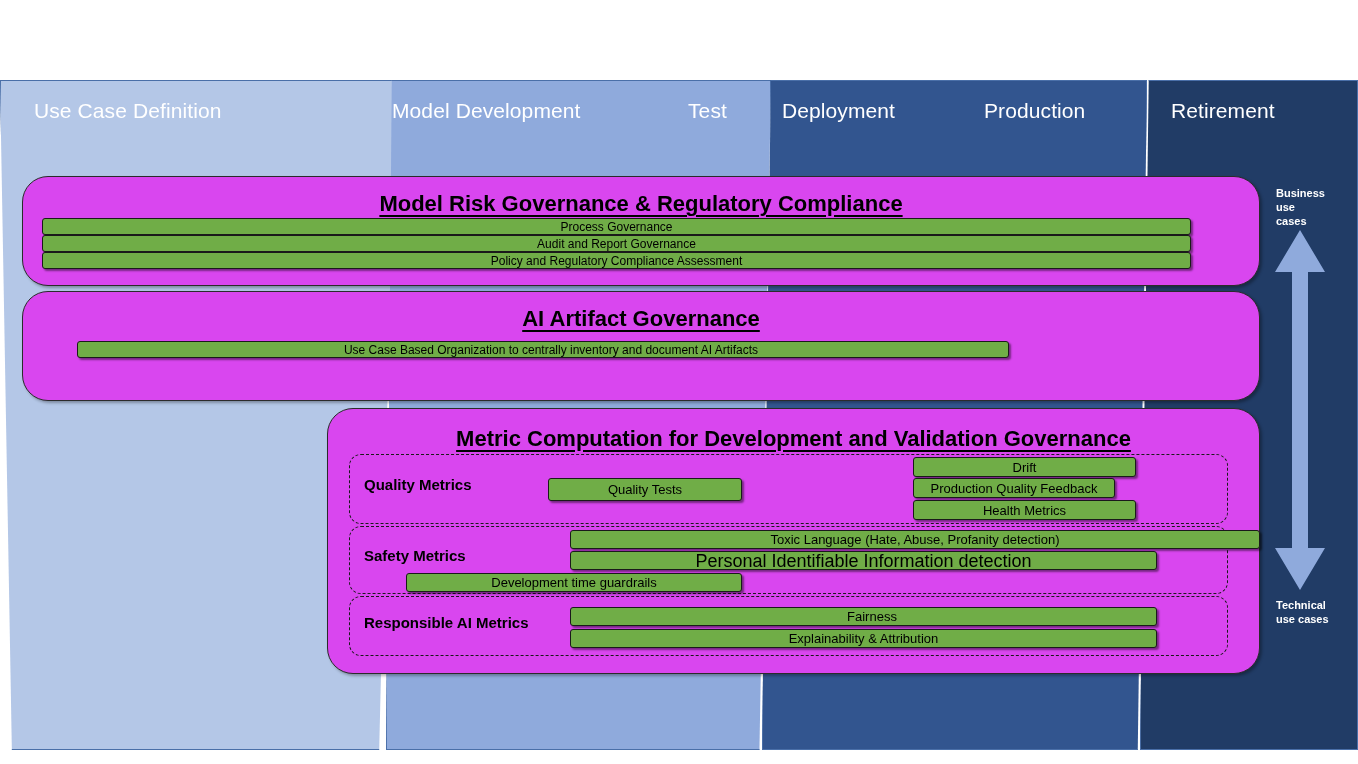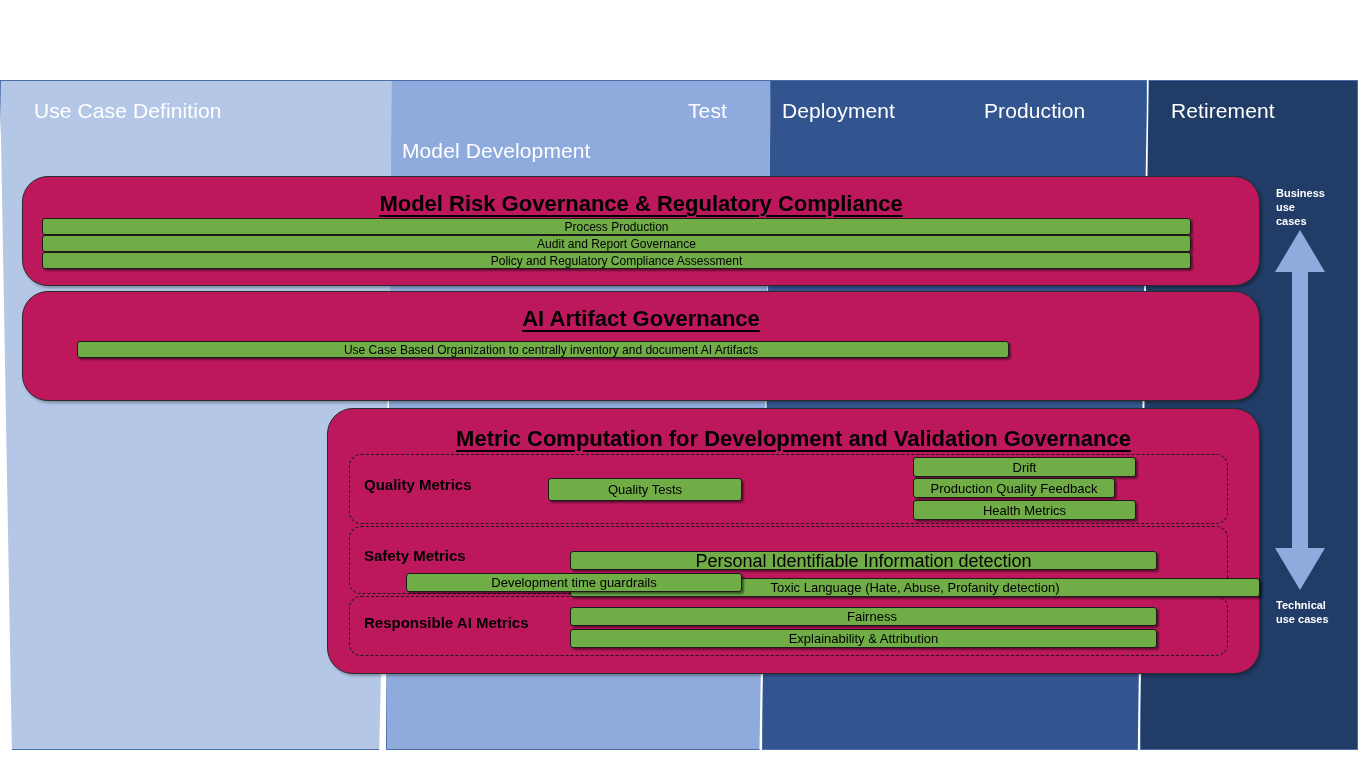--- a/index.html
+++ b/index.html
@@ -35,21 +35,21 @@
   #arrow-col{position:absolute;left:1262px;top:180px;width:96px;height:470px;}
   .arrow-label{
     position:absolute;color:#ffffff;font-size:11px;font-weight:bold;
     line-height:14px;width:70px;
   }
   #arrow-shape{position:absolute;left:13px;top:50px;width:50px;height:360px;}
 
   
   .card{
     position:absolute;
-    background:#be185d;
+    background:#d946ef;
     border:1.5px solid #2b2b2b;
     border-radius:26px;
     box-sizing:border-box;
     box-shadow:2px 2px 3px rgba(0,0,0,.30);
   }
   .card-title{
     position:absolute;left:0;right:0;
     text-align:center;
     font-size:22px;
     font-weight:bold;
@@ -96,21 +96,21 @@
 
   <div id="band">
 
     <div class="phase" style="left:0px;width:395px;">
       <div class="shape" style="background:#b4c7e7;clip-path:polygon(0 0, 100% 0, 96% 100%, 3% 100%);"></div>
       <div class="plabel" style="left:34px;">Use Case Definition</div>
     </div>
 
     <div class="phase" style="left:386px;width:385px;">
       <div class="shape" style="background:#8faadc;clip-path:polygon(1.5% 0, 100% 0, 97% 100%, 0% 100%);"></div>
-      <div class="plabel" style="left:16px;margin-top:40px;">Model Development</div>
+      <div class="plabel" style="left:6px;">Model Development</div>
       <div class="plabel" style="left:302px;">Test</div>
     </div>
 
     <div class="phase" style="left:762px;width:385px;">
       <div class="shape" style="background:#32558f;clip-path:polygon(2.3% 0, 100% 0, 97.6% 100%, 0% 100%);"></div>
       <div class="plabel" style="left:20px;">Deployment</div>
       <div class="plabel" style="left:222px;">Production</div>
     </div>
 
     <div class="phase" style="left:1140px;width:218px;">
@@ -133,21 +133,21 @@
 
     <div class="arrow-label" style="left:14px;top:418px;">
       <span>Technical</span><br>
       <span>use cases</span>
     </div>
   </div>
 
   <div class="card" style="left:22px;top:176px;width:1238px;height:110px;">
     <div class="card-title" style="top:14px;">Model Risk Governance &amp; Regulatory Compliance</div>
 
-    <div class="bar" style="left:19px;top:41px;width:1149px;height:17px;">Process Production</div>
+    <div class="bar" style="left:19px;top:41px;width:1149px;height:17px;">Process Governance</div>
     <div class="bar" style="left:19px;top:58px;width:1149px;height:17px;">Audit and Report Governance</div>
     <div class="bar" style="left:19px;top:75px;width:1149px;height:17px;">Policy and Regulatory Compliance Assessment</div>
   </div>
 
   <div class="card" style="left:22px;top:291px;width:1238px;height:110px;">
     <div class="card-title" style="top:14px;">AI Artifact Governance</div>
 
     <div class="bar" style="left:54px;top:49px;width:932px;height:17px;padding-left:16px;">Use Case Based Organization to centrally inventory and document AI Artifacts</div>
   </div>
 
@@ -159,21 +159,21 @@
 
       <div class="bar" style="left:198px;top:23px;width:194px;height:23px;font-size:13px;">Quality Tests</div>
       <div class="bar" style="left:563px;top:2px;width:223px;height:20px;font-size:13px;">Drift</div>
       <div class="bar" style="left:563px;top:23px;width:202px;height:20px;font-size:13px;">Production Quality Feedback</div>
       <div class="bar" style="left:563px;top:45px;width:223px;height:20px;font-size:13px;">Health Metrics</div>
     </div>
 
     <div class="group" style="left:21px;top:117px;width:879px;height:68px;">
       <div class="group-label" style="left:14px;top:20px;">Safety Metrics</div>
 
-      <div class="bar" style="left:220px;top:3px;width:690px;height:19px;font-size:13px;margin-top:48px;">Toxic Language (Hate, Abuse, Profanity detection)</div>
+      <div class="bar" style="left:220px;top:3px;width:690px;height:19px;font-size:13px;">Toxic Language (Hate, Abuse, Profanity detection)</div>
       <div class="bar" style="left:220px;top:24px;width:587px;height:19px;font-size:18px;">Personal Identifiable Information detection</div>
       <div class="bar" style="left:56px;top:46px;width:336px;height:19px;font-size:13px;">Development time guardrails</div>
     </div>
 
     <div class="group" style="left:21px;top:187px;width:879px;height:60px;">
       <div class="group-label" style="left:14px;top:17px;">Responsible AI Metrics</div>
 
       <div class="bar" style="left:220px;top:10px;width:587px;height:19px;font-size:13px;padding-left:17px;">Fairness</div>
       <div class="bar" style="left:220px;top:32px;width:587px;height:19px;font-size:13px;">Explainability &amp; Attribution</div>
     </div>

